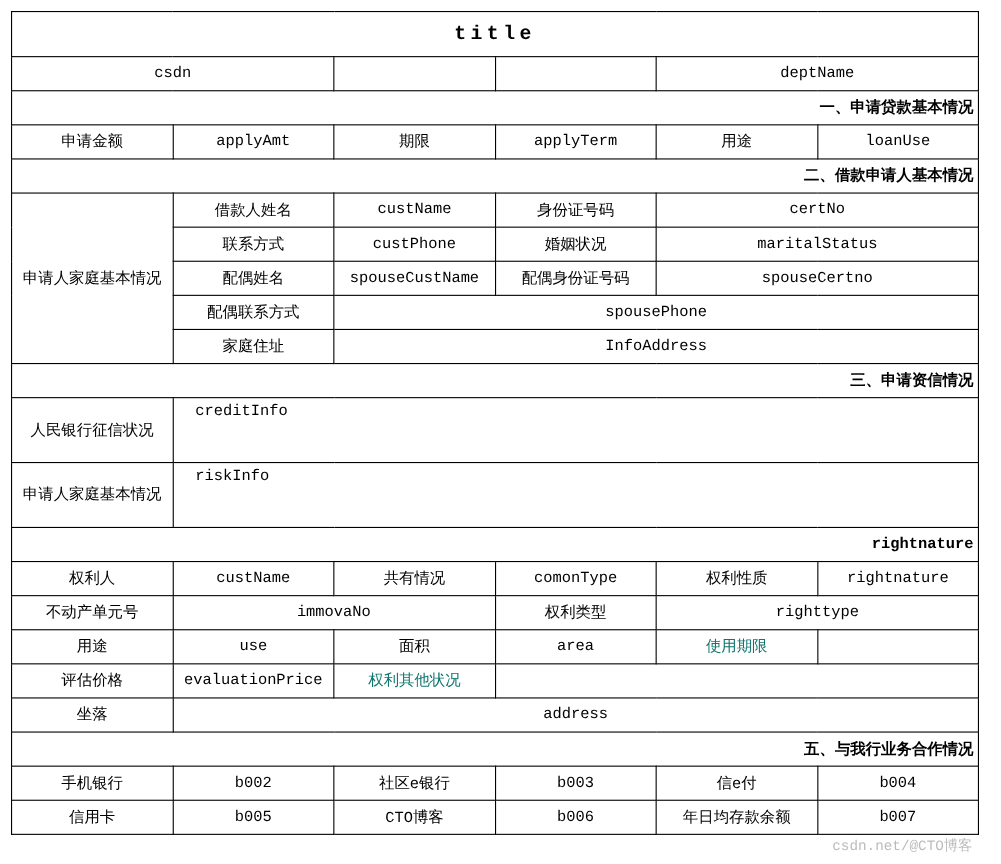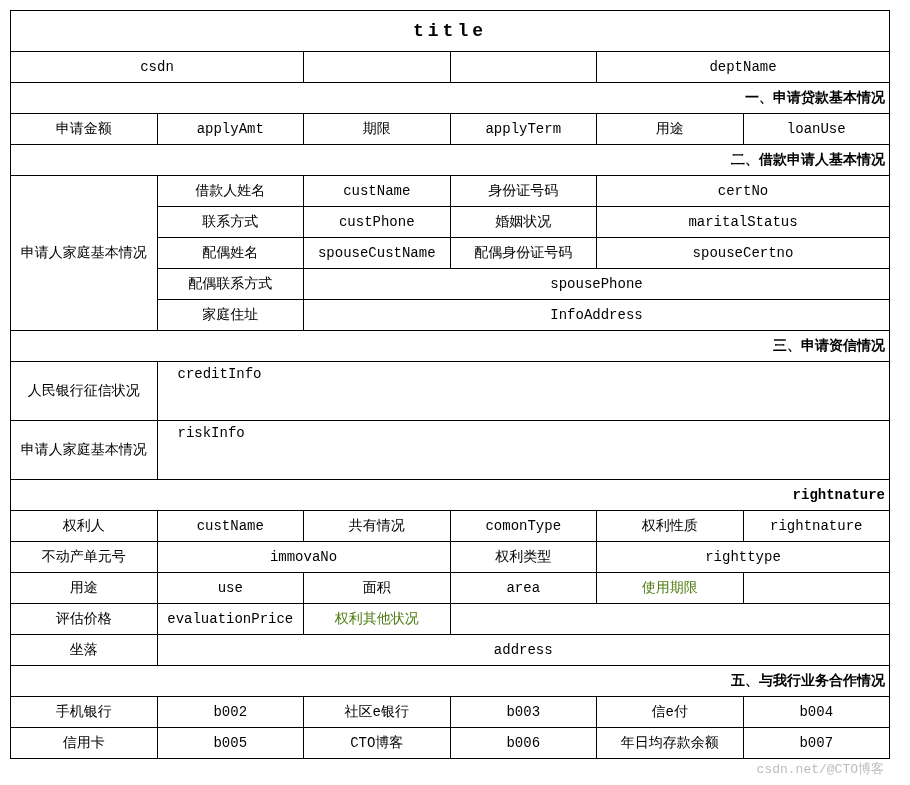--- a/index.html
+++ b/index.html
@@ -35,21 +35,21 @@
   }
   .tall {
     height: 50px;
   }
   .left {
     text-align: left;
     padding-left: 20px;
     vertical-align: top;
   }
   .red {
-    color: #4d7c0f;
+    color: #0f766e;
   }
   .watermark {
     position: absolute;
     right: 26px;
     top: 760px;
     font-size: 13px;
     color: rgba(120,120,120,0.5);
     pointer-events: none;
   }
 </style>

